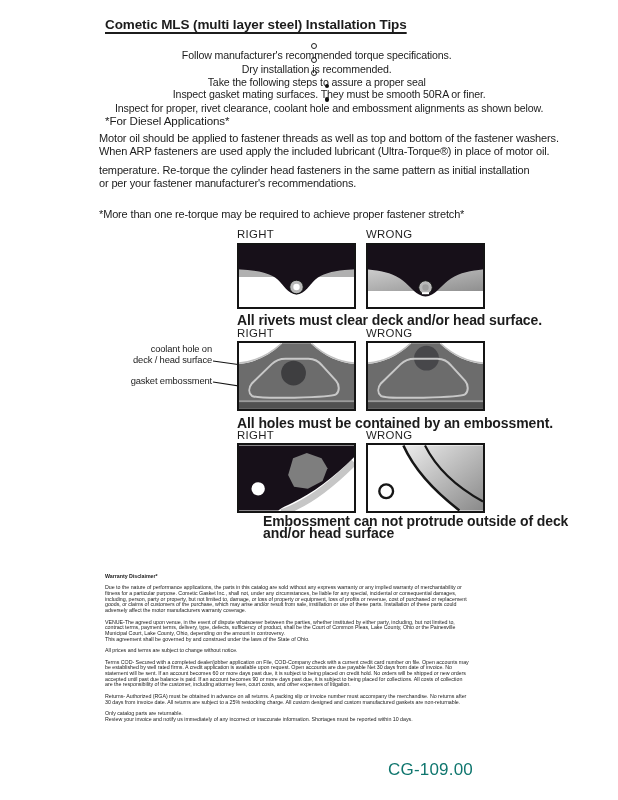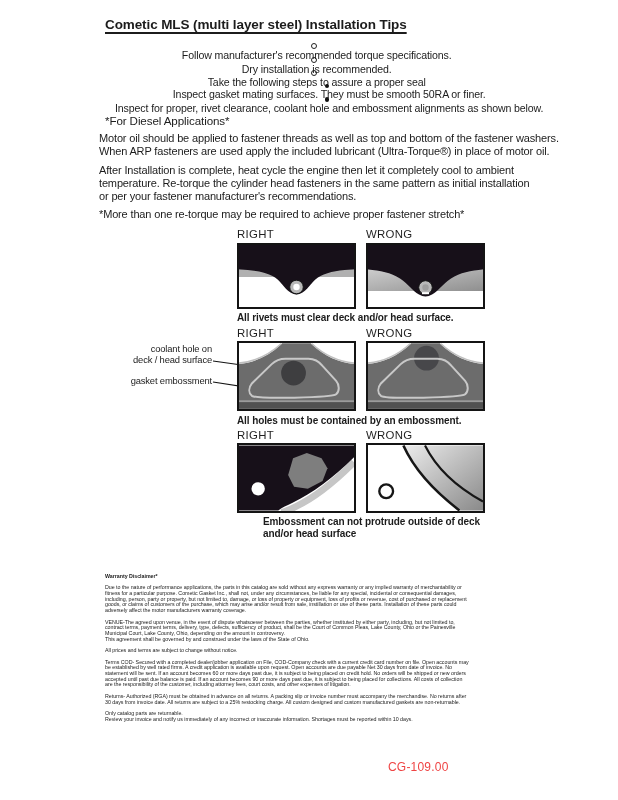--- a/index.html
+++ b/index.html
@@ -16,32 +16,32 @@
   .bullets{left:90px;top:43px;}
   .b-row{display:flex;align-items:center;height:13.6px;font-size:10.6px;letter-spacing:-.12px;white-space:nowrap;flex-direction:column;}
   .b-row.sub{margin-left:25px;}
   .b-open{width:4px;height:4px;border:1px solid #222;border-radius:50%;margin-right:5px;flex:none;}
   .b-fill{width:4.6px;height:4.6px;background:#111;border-radius:50%;margin-right:4px;flex:none;}
   .h2{left:105px;top:114px;font-size:11.6px;font-weight:normal;letter-spacing:-.1px;}
   .para{left:99px;font-size:11px;letter-spacing:-.15px;}
   .para .line{line-height:13.2px;white-space:nowrap;}
   .rw-label{width:119px;font-size:11.4px;font-weight:500;letter-spacing:.3px;color:#1f1f1f;}
   .dbox{width:119px;box-sizing:border-box;border:2px solid #141414;background:#fff;line-height:0;}
-  .caption{font-size:10px;font-weight:bold;letter-spacing:-.1px;}
+  .caption{font-size:14px;font-weight:bold;letter-spacing:-.1px;}
   .caption .line{line-height:11.5px;white-space:nowrap;padding-left:26px;}
   .anno{width:112px;text-align:right;font-size:9.4px;letter-spacing:-.15px;}
   .anno .line{line-height:10.6px;white-space:nowrap;}
   .disclaimer{
     left:105px;top:573px;width:830px;transform:scale(0.5);transform-origin:0 0;
     font-size:10.6px;letter-spacing:-.05px;color:#222;
   }
   .disclaimer .dc-h{font-weight:bold;margin-bottom:11px;}
   .disclaimer .dc-p{margin-bottom:11.5px;}
   .disclaimer .line{line-height:11.4px;white-space:nowrap;}
-  .footer{left:388px;top:760px;font-size:12px;letter-spacing:.2px;color:#ef4444;}
+  .footer{left:388px;top:760px;font-size:17px;letter-spacing:.2px;color:#0f766e;}
   svg{display:block;}
 </style>
 </head>
 <body>
 
 <div class="abs title">Cometic MLS (multi layer steel) Installation Tips</div>
 
 <div class="abs bullets">
   <div class="b-row">
     <span class="b-open"></span>
@@ -64,21 +64,20 @@
     <span>Inspect for proper, rivet clearance, coolant hole and embossment alignments as shown below.</span>
   </div>
 </div>
 
 <div class="abs h2">*For Diesel Applications*</div>
 <div class="abs para" style="top:132px;">
     <div class="line">Motor oil should be applied to fastener threads as well as top and bottom of the fastener washers.</div>
     <div class="line">When ARP fasteners are used apply the included lubricant (Ultra-Torque®) in place of motor oil.</div>
   </div>
 <div class="abs para" style="top:164px;">
-    <div class="line">After Installation is complete, heat cycle the engine then let it completely cool to ambient</div>
     <div class="line">temperature. Re-torque the cylinder head fasteners in the same pattern as initial installation</div>
     <div class="line">or per your fastener manufacturer's recommendations.</div>
   </div>
 <div class="abs para" style="top:208px;">*More than one re-torque may be required to achieve proper fastener stretch*</div>
 
 <div class="abs rw-label" style="left:237px;top:228px;">RIGHT</div>
 <div class="abs rw-label" style="left:366px;top:228px;">WRONG</div>
 
 <div class="abs dbox" style="left:237px;top:243px;height:66px;">
   <svg width="115" height="62" viewBox="0 0 115 62">

